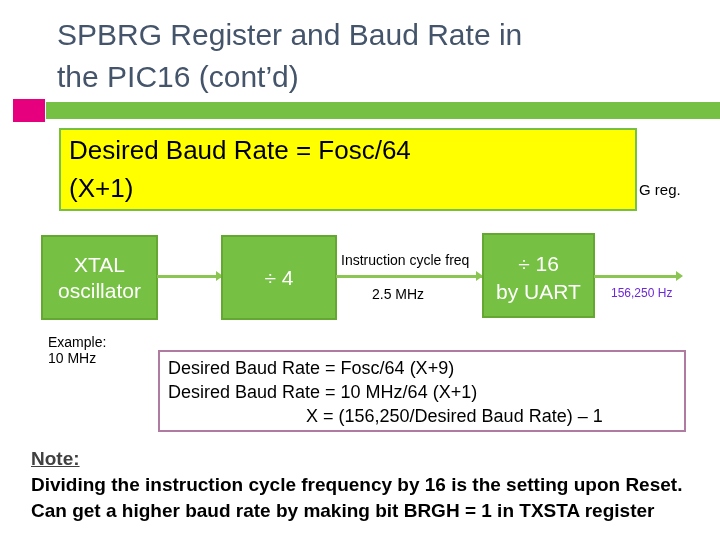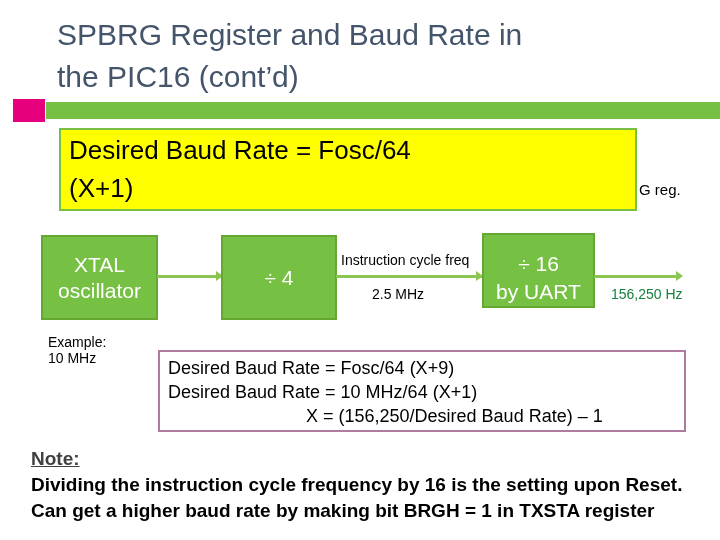--- a/index.html
+++ b/index.html
@@ -113,21 +113,21 @@
     left: 41px;  top: 235px;  width: 117px; height: 85px;
   }
   #box-xtal .bx-text { top: 15px; font-size: 21px; }
 
   #box-div4 {
     left: 221px; top: 235px; width: 116px; height: 85px;
   }
   #box-div4 .bx-text { top: 28px; font-size: 21px; }
 
   #box-div16 {
-    left: 482px; top: 233px; width: 113px; height: 75px;
+    left: 482px; top: 233px; width: 113px; height: 85px;
   }
   #box-div16 .bx-text { top: 15px; font-size: 21px; line-height: 28px; }
 
   
   .connector {
     position: absolute;
     height: 3px;
     background: #8bc552;
   }
   #conn1 { left: 157px; top: 275px; width: 66px; }
@@ -161,22 +161,22 @@
     width: 120px;
     font-size: 14px;
     line-height: 16px;
     color: #000000;
     white-space: pre-line;
   }
   #lbl-156 {
     position: absolute;
     left: 611px;
     top: 286px;
-    font-size: 14px;
-    color: #15803d;
+    font-size: 12px;
+    color: #6d28d9;
     white-space: nowrap;
   }
 
   
   .example {
     position: absolute;
     left: 48px;
     top: 334px;
     font-size: 14px;
     line-height: 16px;

